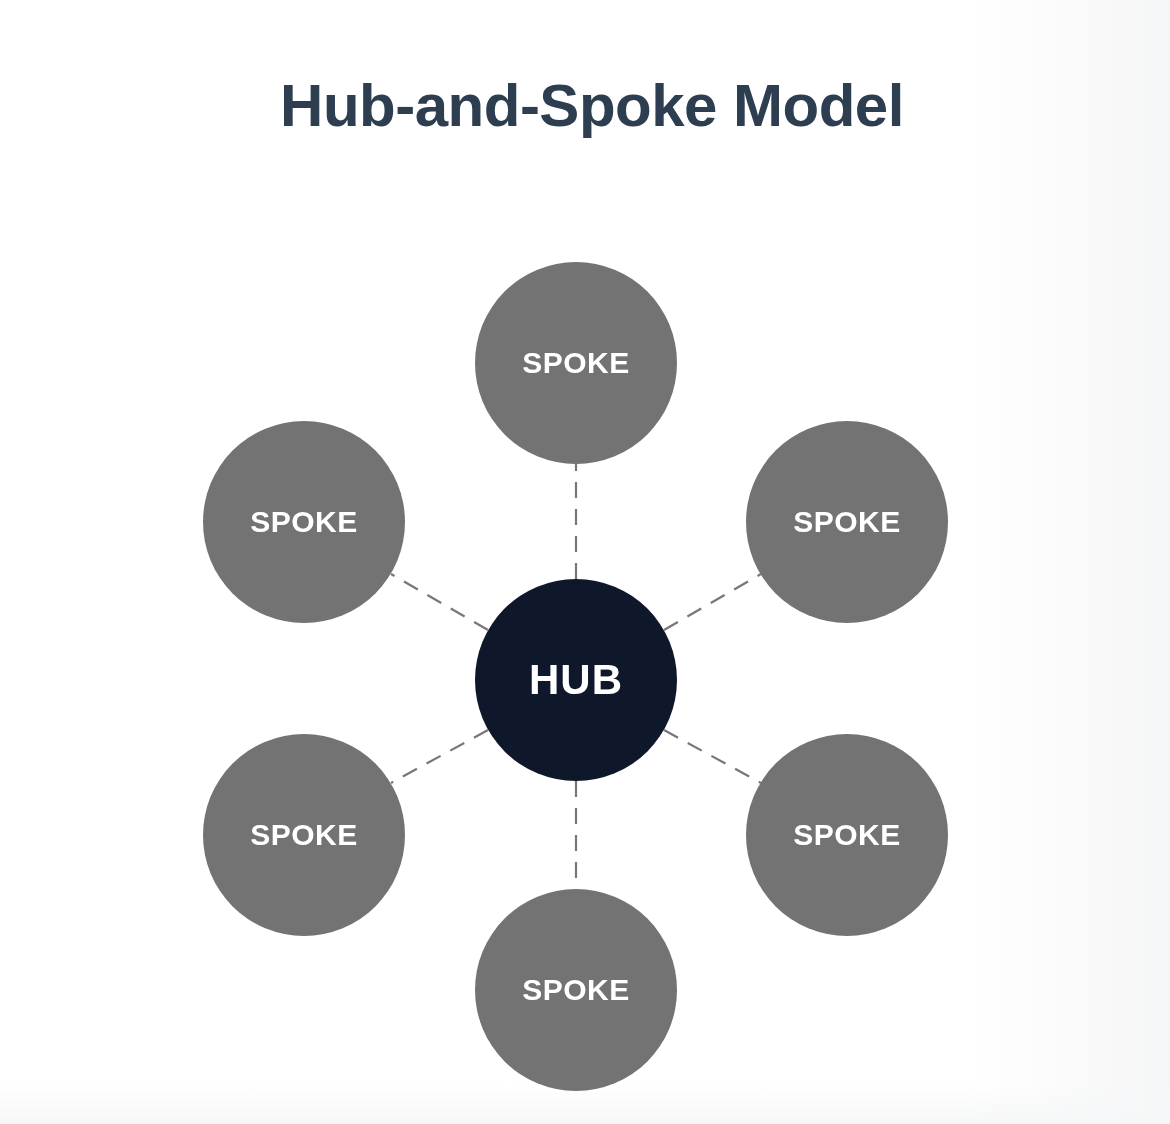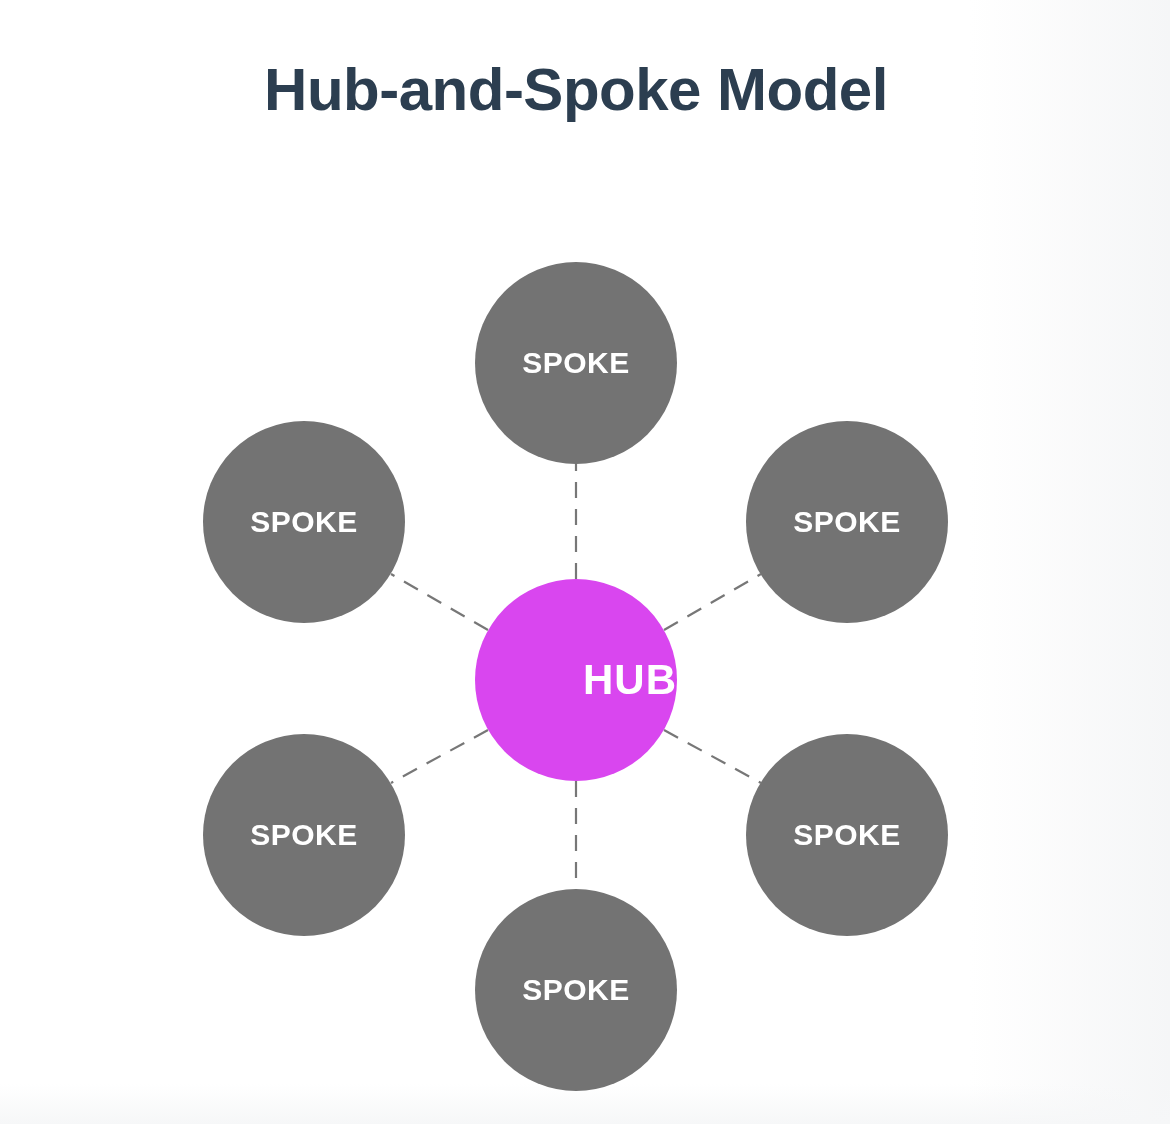--- a/index.html
+++ b/index.html
@@ -57,33 +57,32 @@
     .spoke {
       width: 202px;
       height: 202px;
       background: #737373;
       font-size: 30px;
       letter-spacing: 0.5px;
     }
     .hub {
       width: 202px;
       height: 202px;
-      background: #d946ef;
+      background: #0f172a;
       font-size: 42px;
       letter-spacing: 1px;
-      justify-content: flex-end;
     }
   </style>
 </head>
 <body>
 
 <div class="edge-fade-right"></div>
 <div class="edge-fade-bottom"></div>
 
-<h1 class="title" style="margin:0;">Hub-and-Spoke Model</h1>
+<h1 class="title" style="margin:16px;">Hub-and-Spoke Model</h1>
 
 <svg class="links" width="1170" height="1124">
   <g stroke="#777777" stroke-width="2.2" stroke-dasharray="16 11" fill="none">
 
     <line x1="576" y1="579" x2="576" y2="464"></line>
     <line x1="576" y1="781" x2="576" y2="889"></line>
     <line x1="488" y1="630" x2="391" y2="574"></line>
     <line x1="664" y1="630" x2="761" y2="574"></line>
     <line x1="488" y1="730" x2="391" y2="783"></line>
     <line x1="664" y1="730" x2="761" y2="783"></line>

